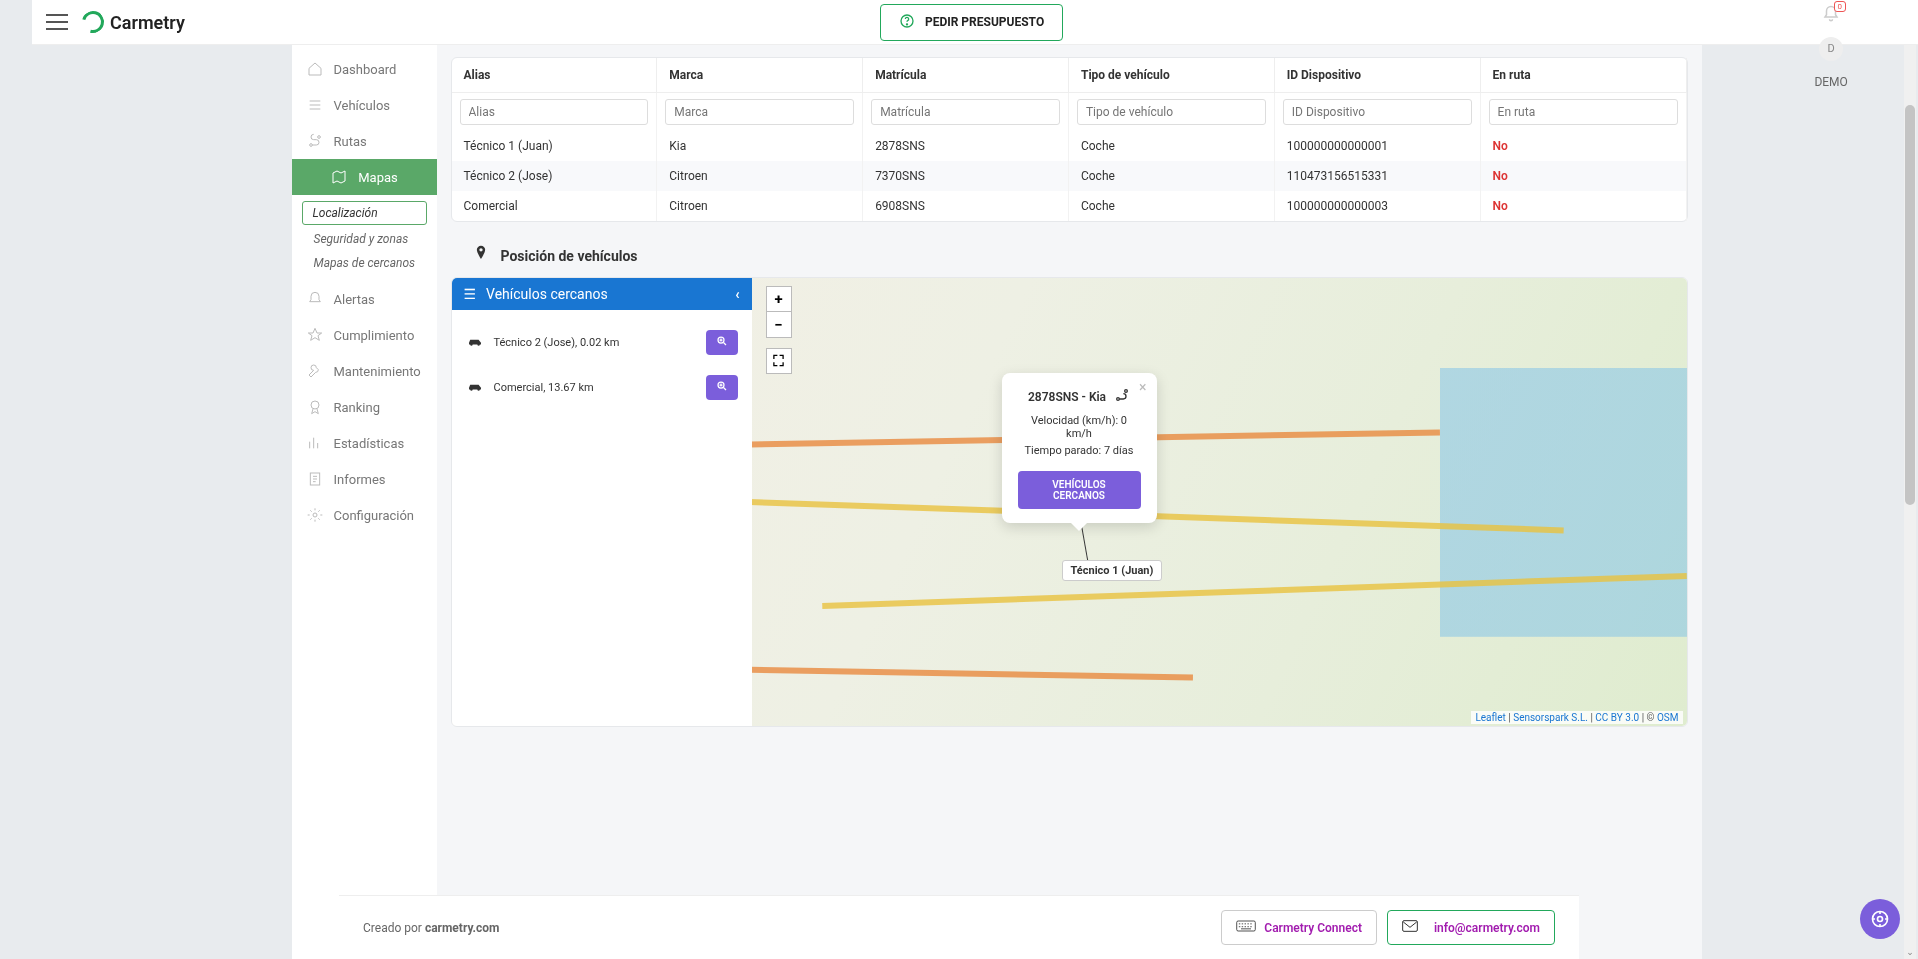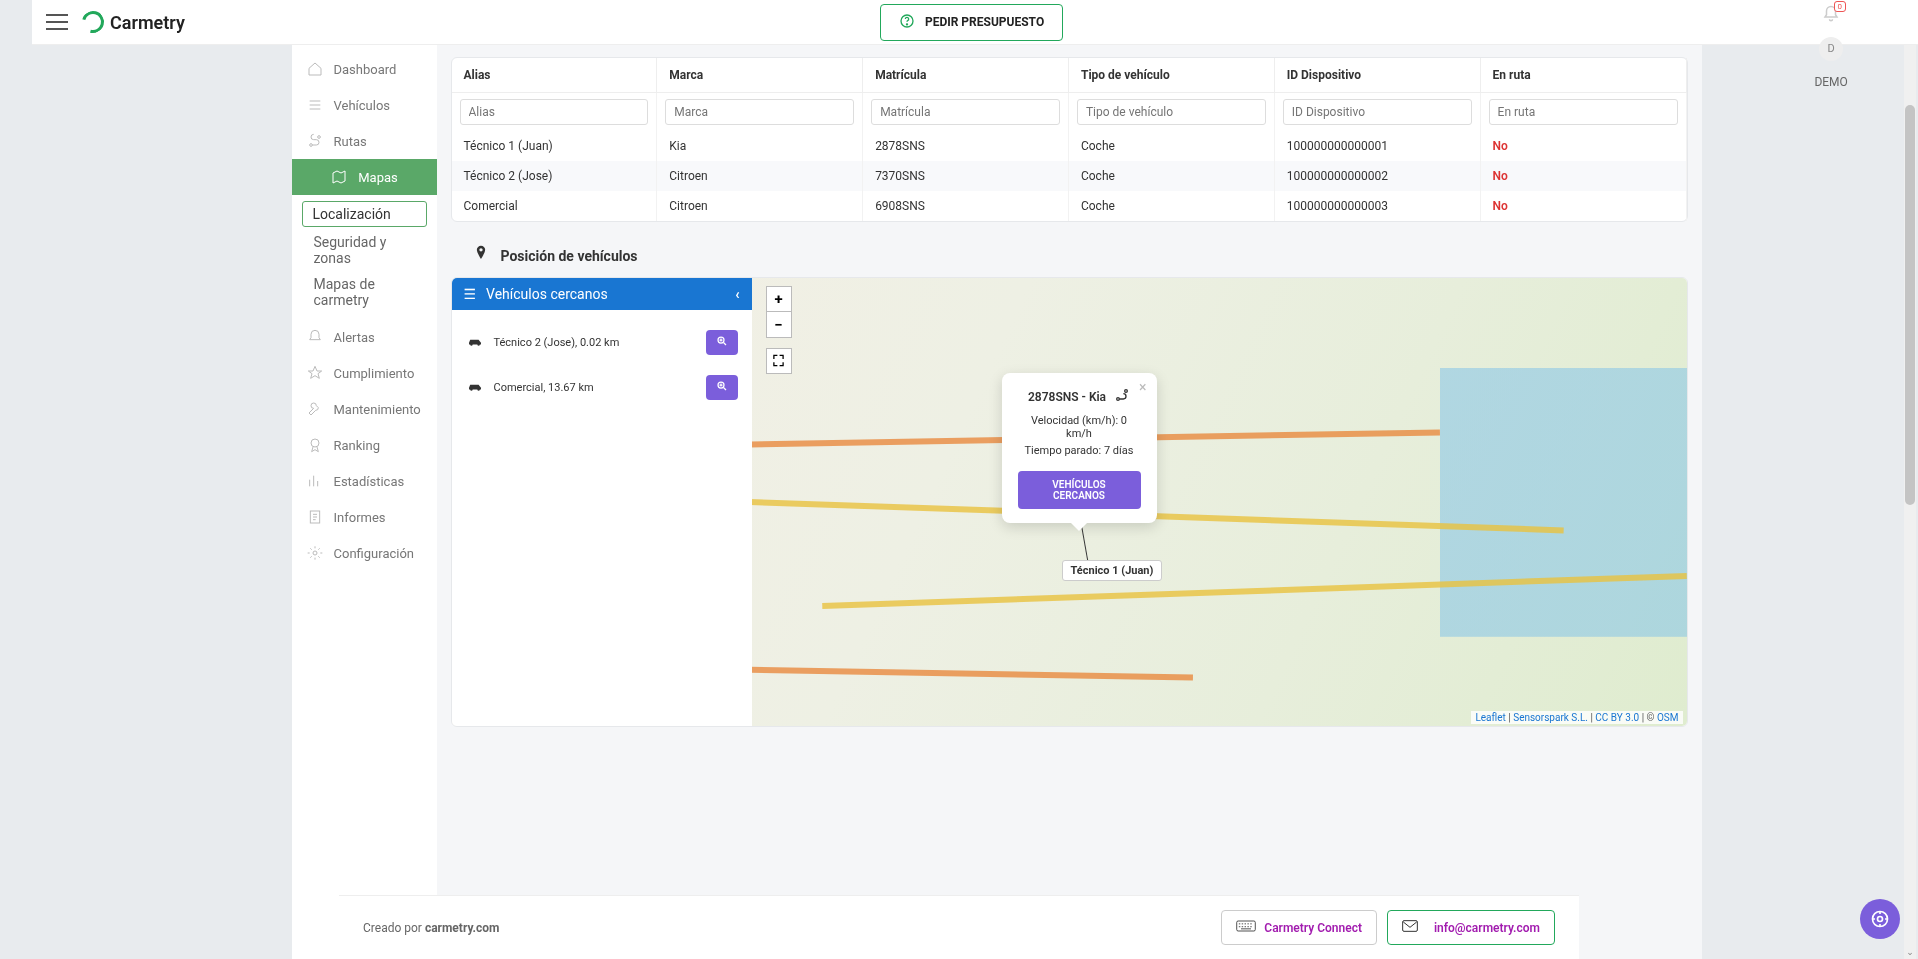--- a/index.html
+++ b/index.html
@@ -20,21 +20,21 @@
 
 .body-row { flex: 1; display: flex; overflow: hidden; margin-left: 43px; }
 .page-wrap { display: flex; width: 1410px; margin: 0 auto; background: #f5f6f8; overflow: hidden; }
 .sidebar { width: 145px; background: #fff; display: flex; flex-direction: column; padding-top: 6px; }
 .nav-item { display: flex; align-items: center; gap: 10px; padding: 9px 14px; color: #777; font-size: 13px; cursor: pointer; }
 .nav-item.active { background: #5aa868; color: #fff; justify-content: center; }
 .nav-item .nav-icon { width: 18px; height: 18px; display: inline-flex; align-items: center; justify-content: center; }
 .nav-item .nav-icon svg { stroke: #bbb; fill: none; }
 .nav-item.active .nav-icon svg { stroke: #fff; }
 .sub-items { padding: 4px 0 6px 0; }
-.sub-item { padding: 5px 10px 5px 22px; font-size: 14px; color: #666; cursor: pointer; }
+.sub-item { padding: 5px 10px 5px 22px; font-size: 12px; color: #666; cursor: pointer; font-style: italic; }
 .sub-item.selected { border: 1px solid #5aa868; border-radius: 3px; margin: 2px 10px; padding: 4px 10px; color: #333; }
 
 .main { flex: 1; overflow-y: auto; padding: 0 0 70px 0; position: relative; }
 .card { background: #fff; border: 1px solid #e6e8eb; border-radius: 6px; margin: 12px 14px; }
 .table { width: 100%; border-collapse: collapse; }
 .table th { text-align: left; font-weight: 700; font-size: 12px; padding: 10px 12px; border-bottom: 1px solid #eee; border-right: 1px solid #eee; }
 .table td { padding: 8px 12px; font-size: 12px; border-right: 1px solid #f2f2f2; }
 .table tr.filter-row td { padding: 6px 8px; }
 .table tr.filter-row input { width: 100%; border: 1px solid #ddd; border-radius: 3px; padding: 5px 8px; font-size: 12px; color: #999; }
 .table tbody tr:nth-child(even) { background: #f8f9fb; }
@@ -172,21 +172,21 @@
         <span class="nav-icon">
               <svg width="16" height="16" viewBox="0 0 24 24" stroke-width="1.5">
                 <path d="M9 3l6 3 6-3v15l-6 3-6-3-6 3V6z"></path>
               </svg>
             </span>
         <span>Mapas</span>
       </div>
       <div class="sub-items">
         <div class="sub-item selected"><span>Localización</span></div>
         <div class="sub-item"><span>Seguridad y zonas</span></div>
-        <div class="sub-item"><span>Mapas de carmetry</span></div>
+        <div class="sub-item"><span>Mapas de cercanos</span></div>
       </div>
       <div class="nav-item">
         <span class="nav-icon">
               <svg width="16" height="16" viewBox="0 0 24 24" stroke-width="1.5">
                 <path d="M6 8a6 6 0 0 1 12 0v5l2 3H4l2-3z"></path>
               </svg>
             </span>
         <span>Alertas</span>
       </div>
       <div class="nav-item">
@@ -270,21 +270,21 @@
               <td>2878SNS</td>
               <td>Coche</td>
               <td>100000000000001</td>
               <td class="no-route">No</td>
             </tr>
             <tr>
               <td>Técnico 2 (Jose)</td>
               <td>Citroen</td>
               <td>7370SNS</td>
               <td>Coche</td>
-              <td>100000000000002</td>
+              <td>110473156515331</td>
               <td class="no-route">No</td>
             </tr>
             <tr>
               <td>Comercial</td>
               <td>Citroen</td>
               <td>6908SNS</td>
               <td>Coche</td>
               <td>100000000000003</td>
               <td class="no-route">No</td>
             </tr>

